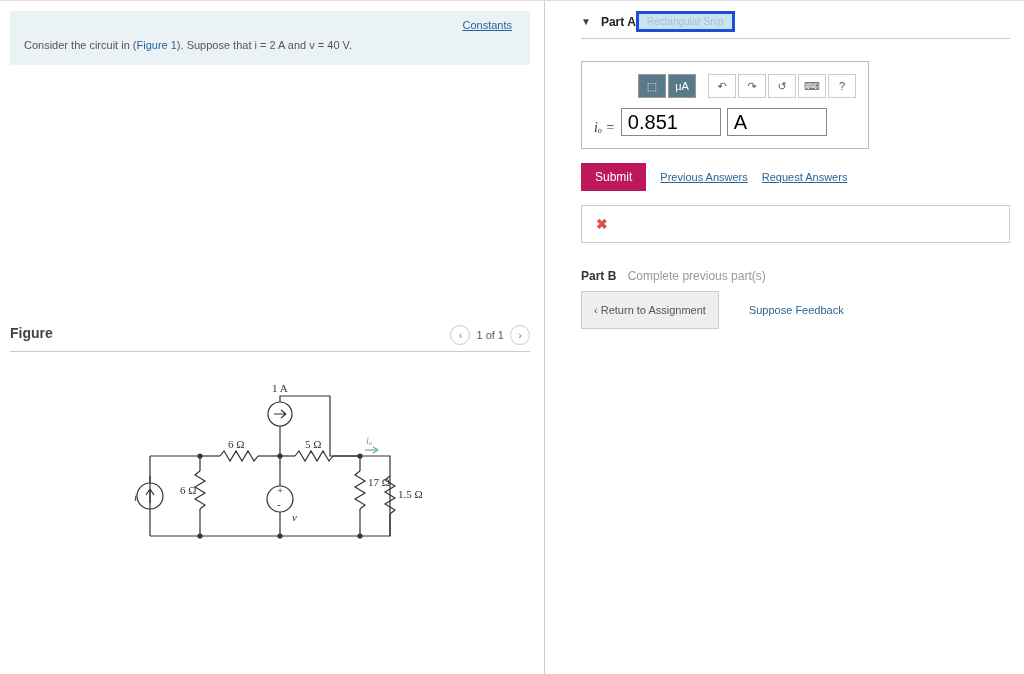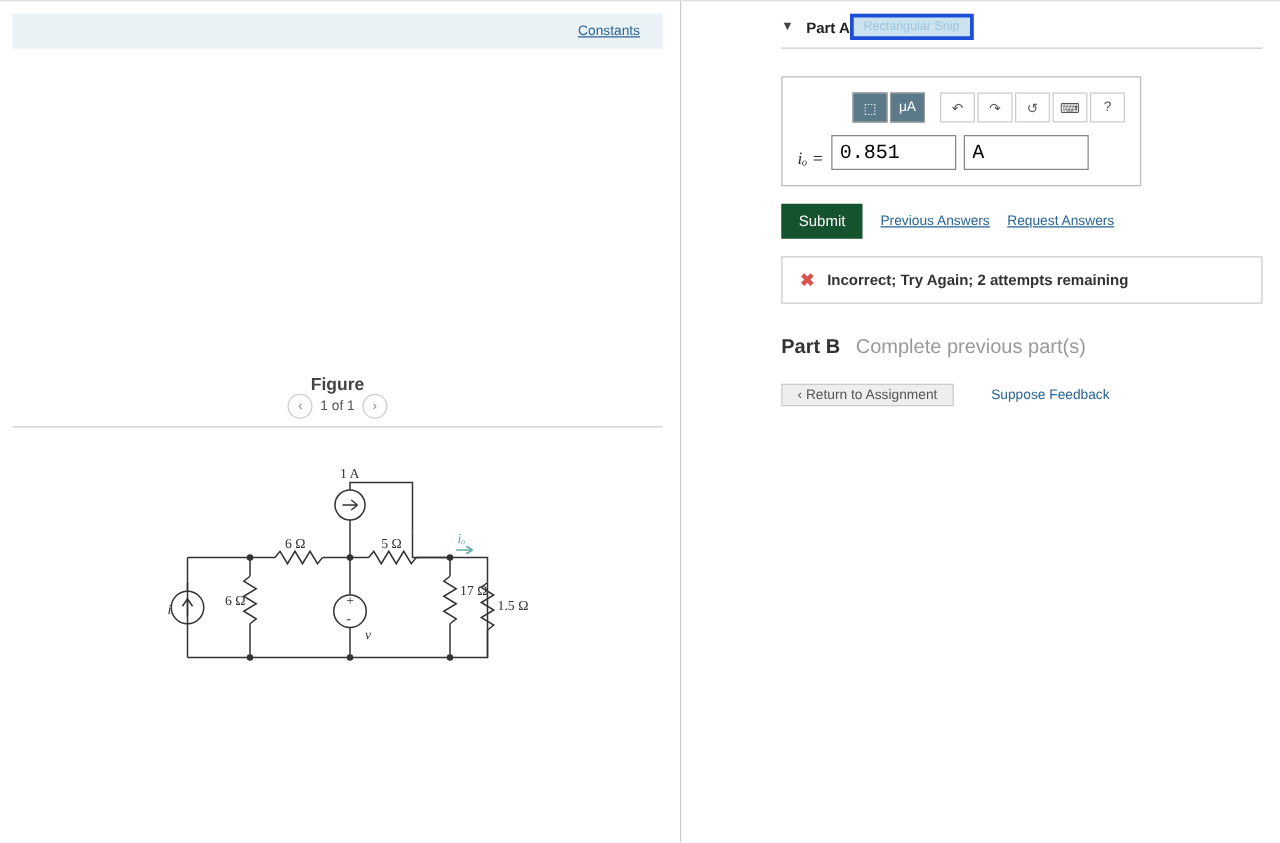--- a/index.html
+++ b/index.html
@@ -1,63 +1,66 @@
 <!DOCTYPE html>
 <html><head>
 <meta charset="utf-8">
 <style>
 * { box-sizing: border-box; margin: 0; padding: 0; }
 body { font-family: Arial, Helvetica, sans-serif; font-size: 12px; color: #333; background: #fff; }
-.container { display: flex; width: 1024px; height: 674px; border-top: 1px solid #ddd; gap: 44px; }
+.container { display: flex; width: 1024px; height: 674px; border-top: 1px solid #ddd; }
 .left { width: 545px; padding: 10px 14px 10px 10px; border-right: 1px solid #ccc; }
 .right { flex: 1; padding: 10px 14px 10px 36px; }
 .problem-box { background: #eaf2f6; padding: 14px 14px 14px 14px; margin-bottom: 20px; position: relative; }
 .constants { position: absolute; right: 18px; top: 8px; color: #2a6496; text-decoration: underline; font-size: 11px; cursor: pointer; }
 .problem-text { font-size: 11px; color: #555; padding-top: 14px; }
 .fig1 { color: #2a6496; cursor: pointer; }
 .figure-section { margin-top: 260px; }
-.figure-header { display: flex; justify-content: space-between; align-items: center; border-bottom: 1px solid #ccc; padding-bottom: 6px; margin-bottom: 24px; flex-direction: column; }
+.figure-header { display: flex; justify-content: space-between; border-bottom: 1px solid #ccc; padding-bottom: 6px; margin-bottom: 24px; }
 .figure-title { font-size: 14px; font-weight: bold; color: #444; }
 .figure-nav { display: flex; align-items: center; gap: 6px; font-size: 11px; color: #555; }
 .nav-btn { width: 20px; height: 20px; border: 1px solid #ccc; border-radius: 50%; display: flex; align-items: center; justify-content: center; background: #fff; cursor: pointer; color: #888; font-size: 11px; }
 .circuit { margin: 0 auto; width: 300px; }
 .part-header { display: flex; align-items: center; border-bottom: 1px solid #ccc; padding-bottom: 6px; margin-bottom: 14px; }
 .part-caret { font-size: 10px; margin-right: 10px; color: #444; }
 .part-title { font-size: 12px; font-weight: bold; color: #222; }
 .snip-badge { background: #cbe3f0; color: #9fc4da; font-size: 10px; padding: 2px 8px; border: 3px solid #1d4ed8; }
 .instruction { font-size: 11px; color: #444; margin-bottom: 6px; }
 .instruction b { font-weight: bold; }
 .answer-box { border: 1px solid #bbb; padding: 12px; display: inline-block; margin: 8px 0 14px 0; }
 .toolbar { display: flex; gap: 2px; margin-bottom: 10px; margin-left: 44px; align-items: center; }
 .tb { width: 28px; height: 24px; border: 1px solid #999; background: #5a7a8a; color: #fff; display: flex; align-items: center; justify-content: center; font-size: 11px; cursor: pointer; }
 .tb.light { background: #fff; color: #555; border: 1px solid #ccc; }
 .tb-gap { width: 8px; }
 .input-row { display: flex; align-items: flex-end; gap: 6px; }
 .var-label { font-style: italic; font-family: 'Times New Roman', serif; font-size: 14px; color: #333; }
-.val-input, .unit-input { border: 1px solid #888; height: 28px; padding: 2px 6px; font-size: 16px; font-family: Liberation Mono, monospace; }
+.val-input, .unit-input { border: 1px solid #888; height: 28px; padding: 2px 6px; font-size: 20px; font-family: Liberation Sans, sans-serif; }
 .val-input { width: 100px; }
 .unit-input { width: 100px; }
 .submit-row { display: flex; align-items: center; gap: 14px; margin-bottom: 14px; }
-.submit-btn { background: #14532d; color: #fff; border: none; padding: 7px 14px; font-size: 12px; cursor: pointer; }
+.submit-btn { background: #be185d; color: #fff; border: none; padding: 7px 14px; font-size: 12px; cursor: pointer; }
 .link { color: #2a6496; text-decoration: underline; font-size: 11px; cursor: pointer; }
 .feedback { border: 1px solid #ccc; padding: 10px 14px; display: flex; align-items: center; gap: 10px; font-size: 12px; font-weight: bold; color: #333; margin-bottom: 26px; }
 .x-icon { color: #d9534f; font-size: 14px; font-weight: bold; }
-.part-b { font-size: 16px; color: #333; margin-bottom: 20px; }
+.part-b { font-size: 12px; color: #333; margin-bottom: 8px; }
 .part-b .grey { color: #999; margin-left: 8px; }
 .return-row { display: flex; align-items: center; gap: 30px; }
-.return-btn { background: #eee; border: 1px solid #ccc; padding: 2px 12px; font-size: 11px; color: #555; cursor: pointer; }
+.return-btn { background: #eee; border: 1px solid #ccc; padding: 12px 12px; font-size: 11px; color: #555; cursor: pointer; }
 svg { overflow: visible; }
 </style>
 </head>
 <body>
 
 <div class="container">
   <div class="left">
     <div class="problem-box">
       <span class="constants">Constants</span>
+      <div class="problem-text">
+        <span>Consider the circuit in (</span><span class="fig1">Figure 1</span><span>). Suppose that i = 2 A and v = 40 V.</span>
+      </div>
     </div>
 
     <div class="figure-section">
       <div class="figure-header">
         <div class="figure-title">Figure</div>
         <div class="figure-nav">
           <div class="nav-btn">‹</div>
           <span>1 of 1</span>
           <div class="nav-btn">›</div>
         </div>
@@ -161,21 +164,20 @@
     </div>
 
     <div class="submit-row">
       <button class="submit-btn">Submit</button>
       <span class="link">Previous Answers</span>
       <span class="link">Request Answers</span>
     </div>
 
     <div class="feedback">
       <span class="x-icon">✖</span>
-      <span>Incorrect; Try Again; 2 attempts remaining</span>
     </div>
 
     <div class="part-b">
       <b>Part B</b>
       <span class="grey">Complete previous part(s)</span>
     </div>
 
     <div class="return-row">
       <button class="return-btn">
         <span>‹ </span><span>Return to Assignment</span>

